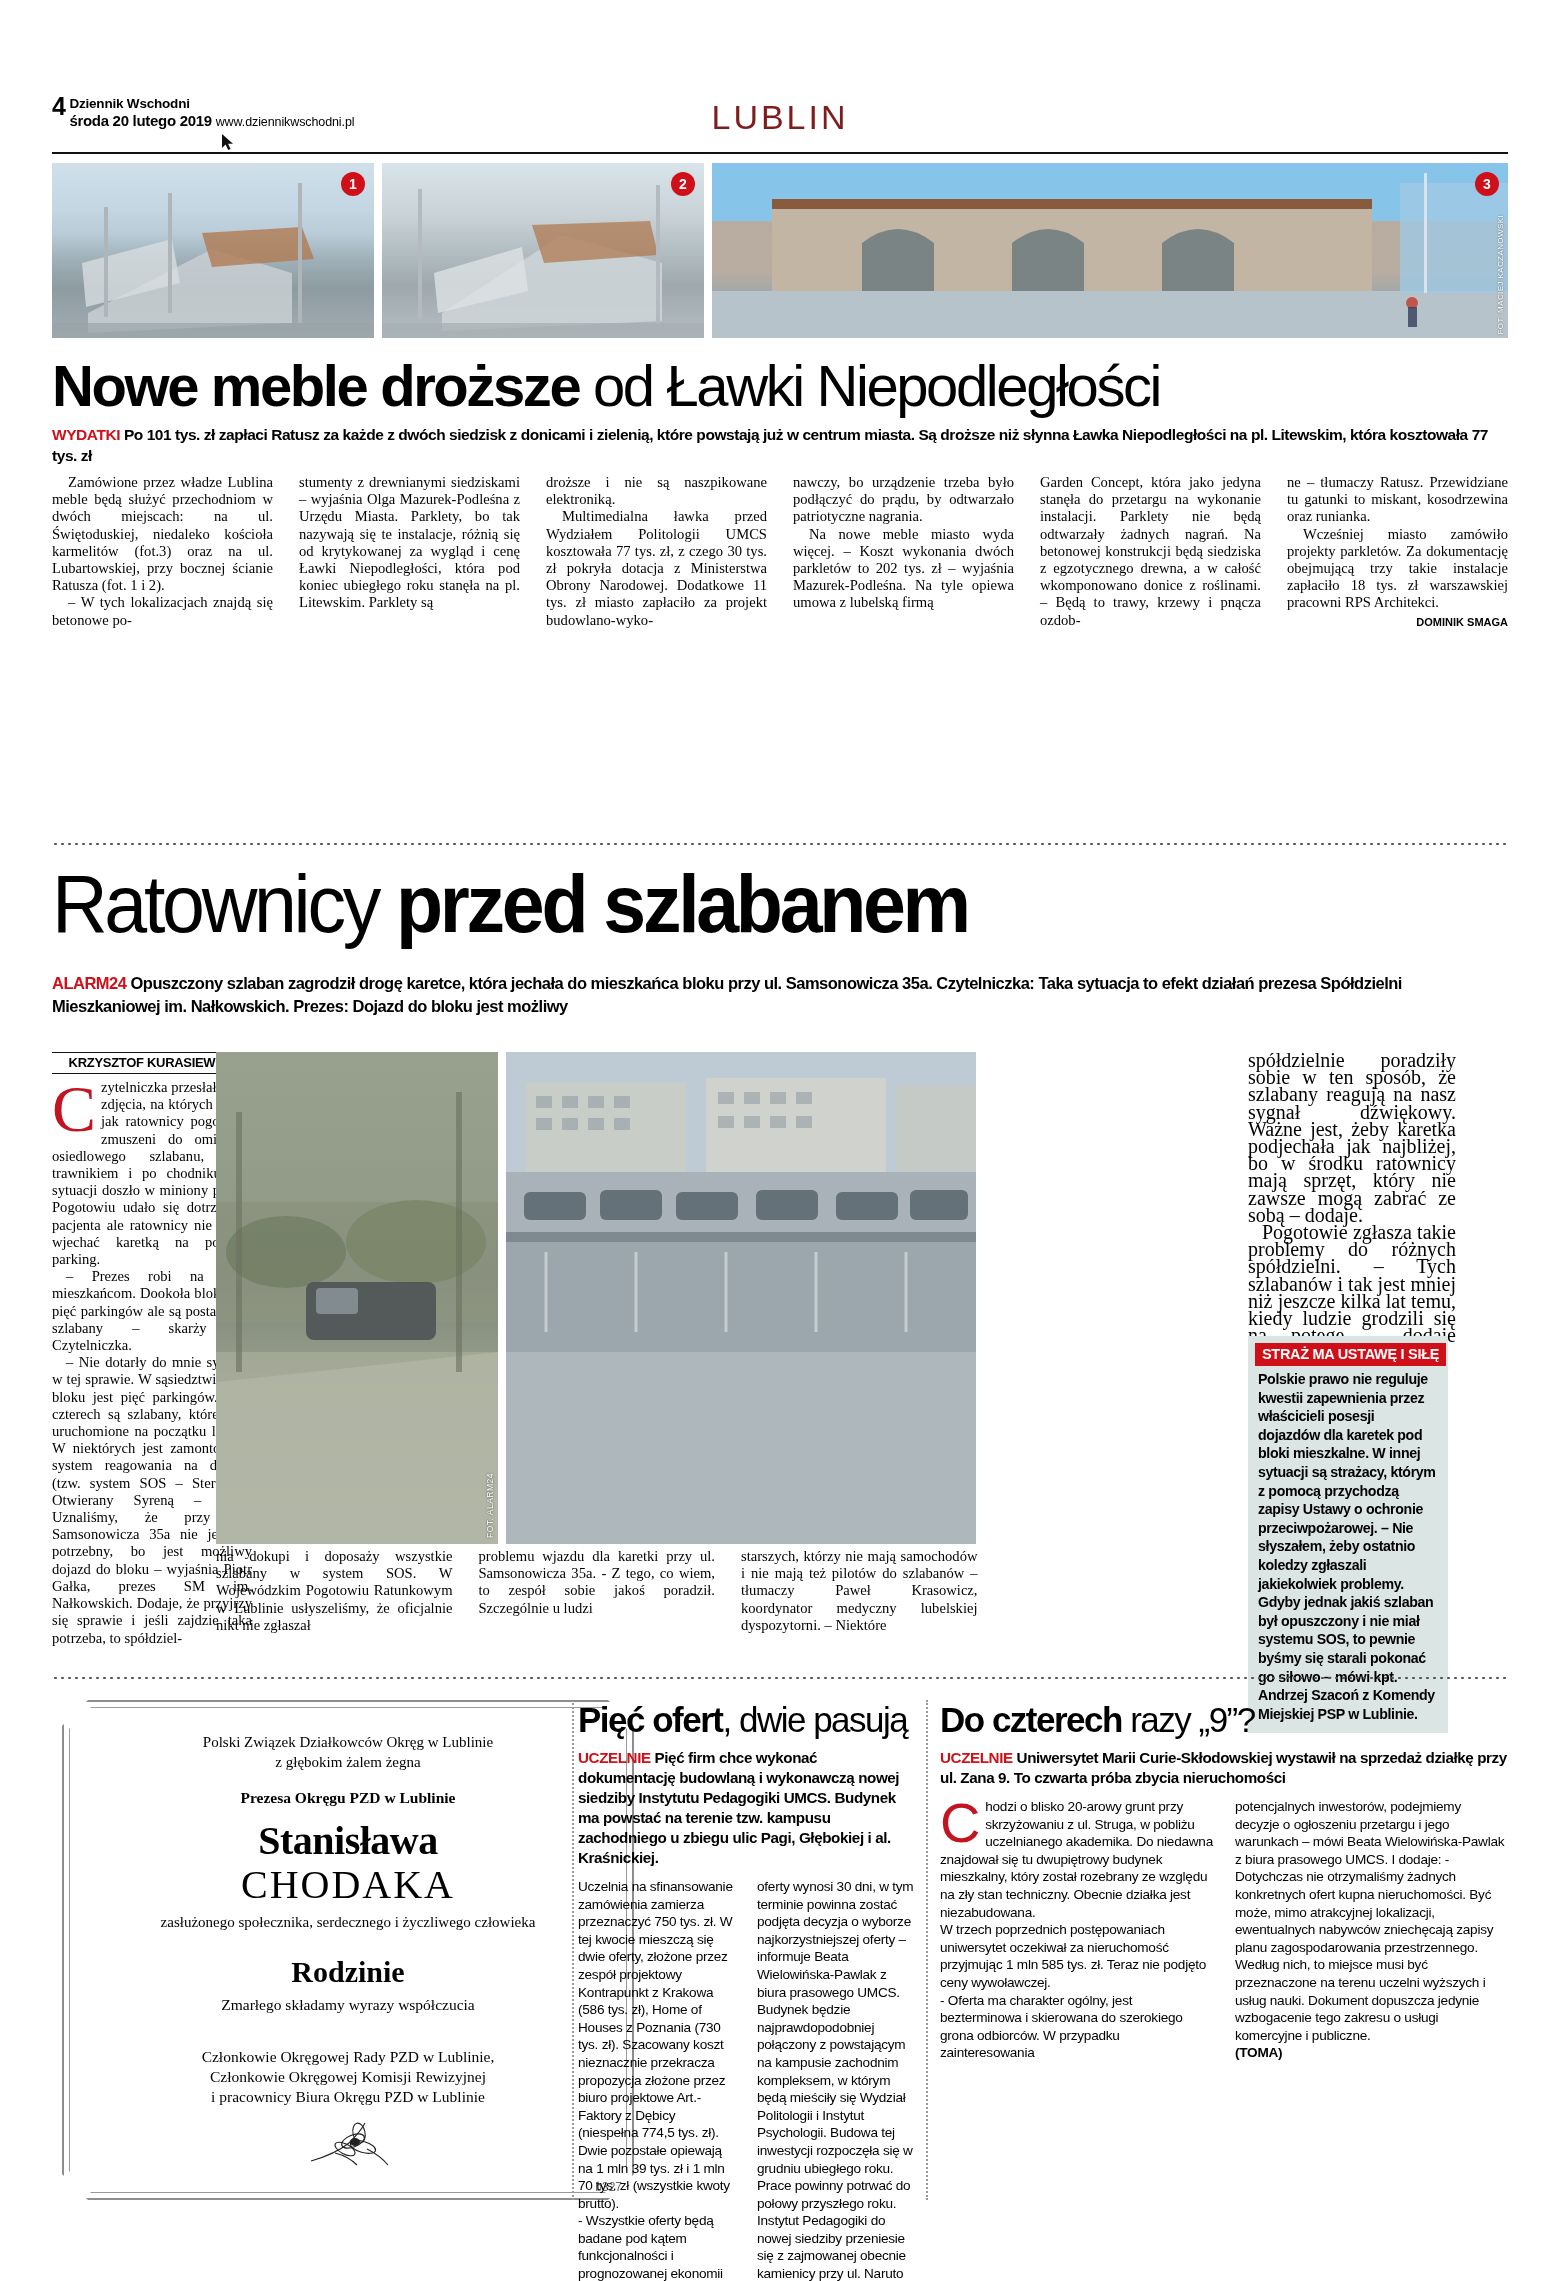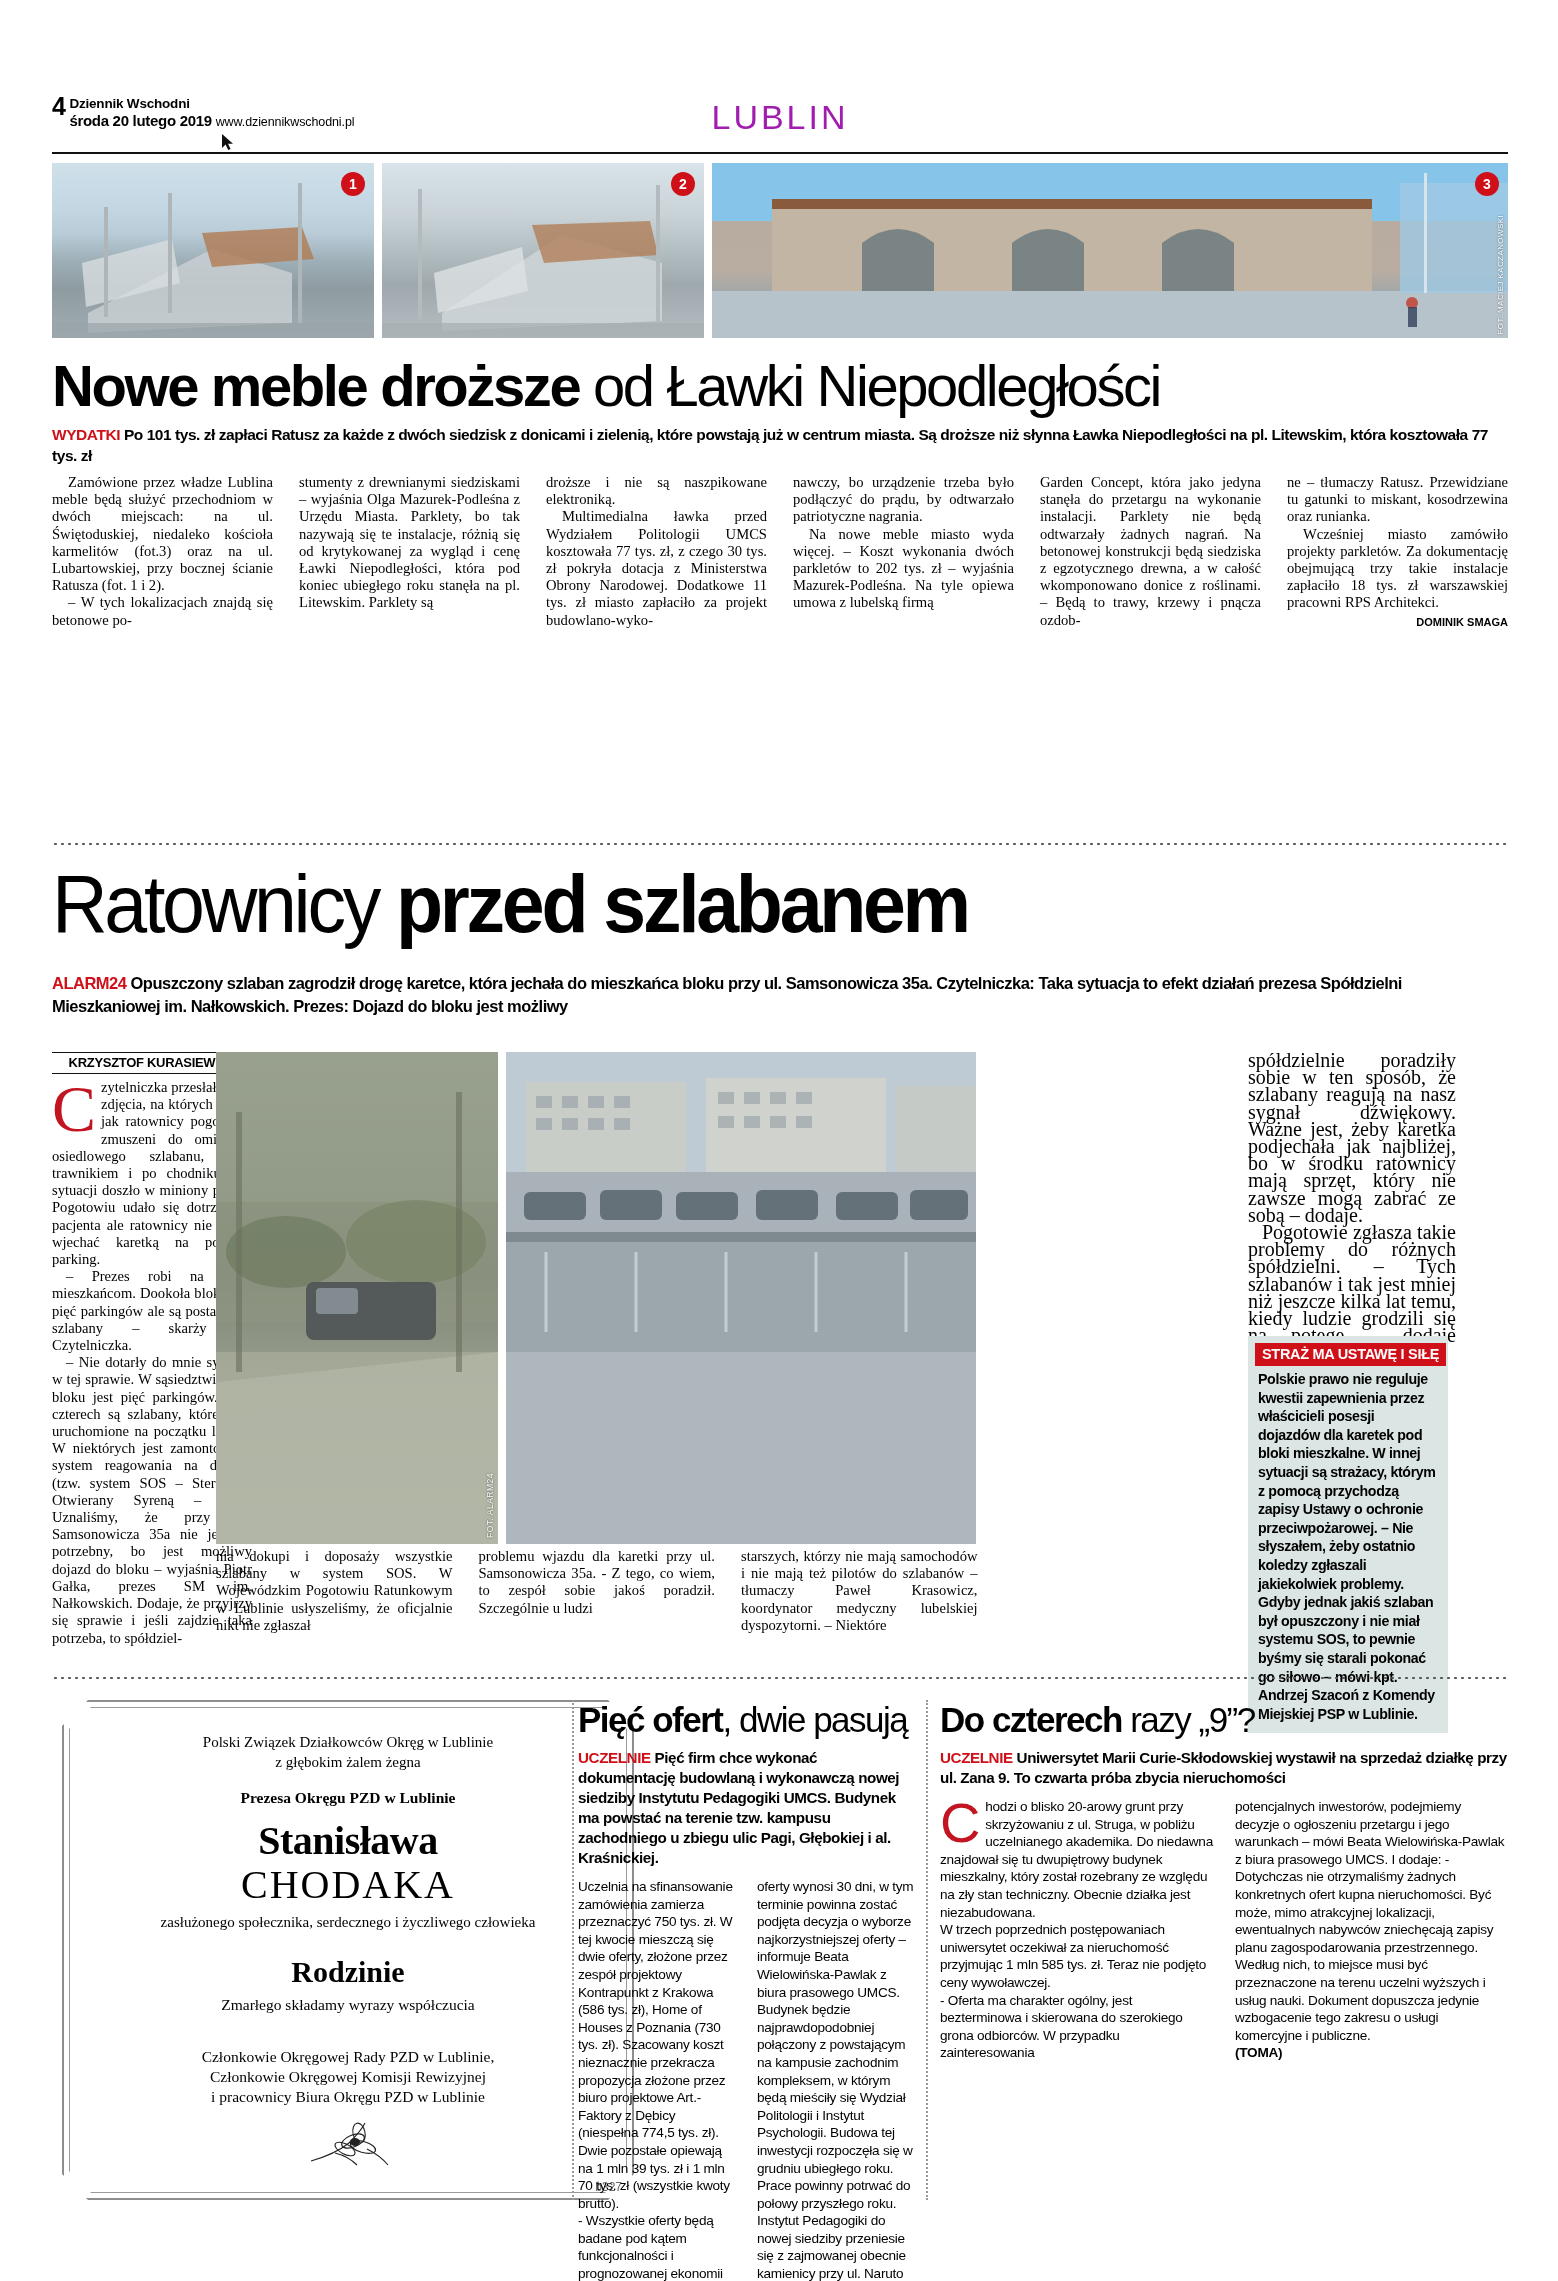--- a/index.html
+++ b/index.html
@@ -22,21 +22,21 @@
     font-weight: bold; font-size: 25px; line-height: 20px; margin-right: 4px;
     letter-spacing: -0.5px;
   }
   .mast-lines { font-family: "Liberation Sans", sans-serif; }
   .mast-line1 { font-weight: bold; font-size: 13.5px; line-height: 15px; letter-spacing: -0.2px;}
   .mast-line2 { font-weight: bold; font-size: 15px; line-height: 17px; letter-spacing: -0.3px; margin-top: 1px;}
   .mast-url { font-weight: normal; font-size: 12.5px; letter-spacing: -0.1px;}
   .mast-section {
     position: absolute; left: 0; right: 0; top: 2px; text-align: center;
     font-family: "Liberation Sans", sans-serif;
-    font-weight: 300; font-size: 34px; letter-spacing: 3px; color: #a21caf;
+    font-weight: 300; font-size: 34px; letter-spacing: 3px; color: #7f1d1d;
   }
   .mast-rule {
     position: absolute; left: 52px; top: 152px; width: 1456px;
     border-top: 2.5px solid #111;
   }
   .cursor-arrow { position:absolute; left:222px; top:134px; width:14px; height:18px; }
 
   
   .photostrip { position: absolute; left: 52px; top: 163px; width: 1456px; height: 175px; display: flex; gap: 8px; }
   .photo { position: relative; overflow: hidden; }

